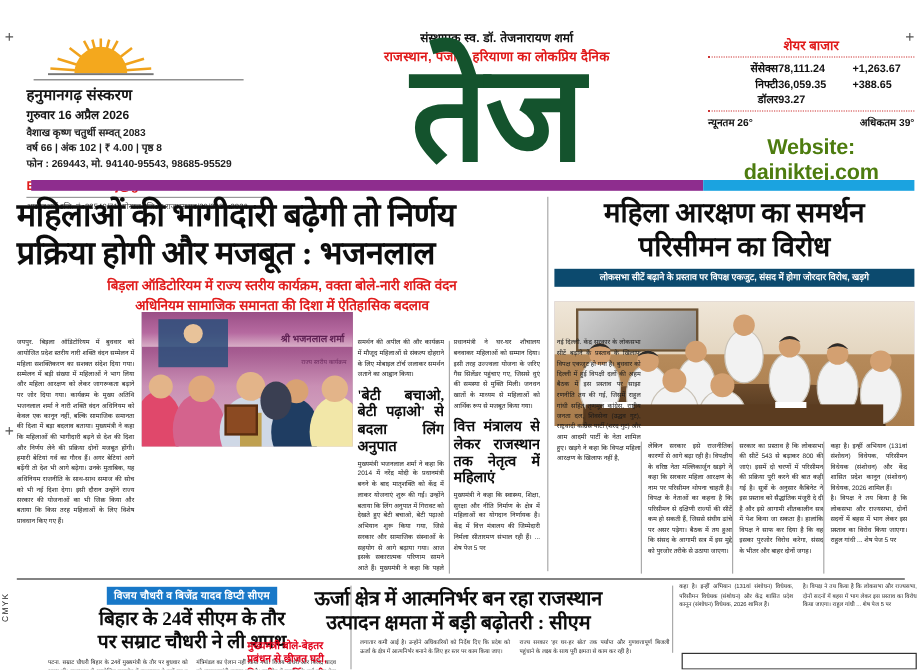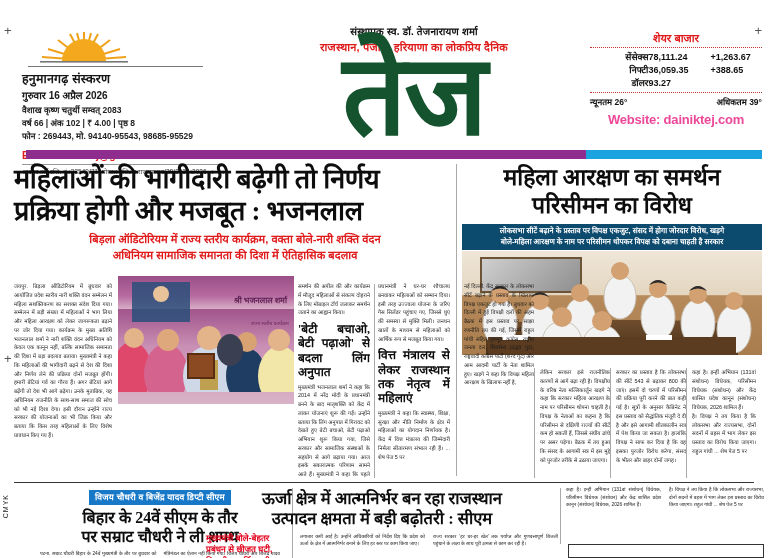--- a/index.html
+++ b/index.html
@@ -51,21 +51,21 @@
 
   .mh-right { position:absolute; right:6px; top:30px; width:172px; text-align:center; }
   .mr-title { font-size:11px; font-weight:bold; color:#e01b1b; }
   .mr-rule { border-top:1px dotted #c33; margin:2px 0 3px; }
   .mr-row { display:flex; font-size:9px; font-weight:bold; color:#111; line-height:1.45; }
   .mr-row .k { width:34%; text-align:right; }
   .mr-row .v { width:36%; text-align:left; }
   .mr-row .d { width:30%; text-align:left; }
   .mr-title2 { font-size:11px; font-weight:bold; color:#e01b1b; margin-top:7px; }
   .mr-temp { display:flex; justify-content:space-between; font-size:8.5px; font-weight:bold; color:#111; margin-top:2px; }
-  .mr-web { font-size:13px; font-weight:bold; color:#ec4899; margin-top:5px; letter-spacing:-.2px; }
+  .mr-web { font-size:18px; font-weight:bold; color:#4d7c0f; margin-top:5px; letter-spacing:-.2px; }
 
   
   .bar { position:absolute; top:150px; height:9px; }
   .bar-purple { left:26px; width:560px; background:#8e2d8e; }
   .bar-blue   { left:586px; width:176px; background:#1ba3e0; }
 
   
   .lead { position:absolute; top:164px; left:0; width:768px; }
   .lead-left { position:absolute; left:14px; top:0; width:442px; }
   .hl-main {
@@ -105,21 +105,21 @@
   .c7 { left:692px; width:64px;  height:110px; top:86px; }
 
   .subhead {
     font-family:"Liberation Serif", serif;
     font-size:12px; font-weight:bold; line-height:1.2;
     color:#0d0d0d; margin:5px 0 3px;
   }
 
   
   .photo { position:absolute; overflow:hidden; background:#c9bfc6; }
-  .photo-main { left:118px; top:276px; width:176px; height:128px; }
+  .photo-main { left:118px; top:260px; width:176px; height:112px; }
   .photo-right{ left:462px; top:251px; width:300px; height:104px; }
 
   .ph-sky   { position:absolute; inset:0; }
 
   .stage-band { position:absolute; left:0; right:0; top:0; height:26%;
                 background:linear-gradient(180deg,#9a4f86 0%,#b66aa0 60%,#d8aec6 100%); }
   .stage-txt  { position:absolute; right:4%; top:14%; font-size:8px; font-weight:bold;
                 color:#5d1f52; font-family:"Liberation Serif",serif; }
   .stage-txt2 { position:absolute; right:3%; top:34%; font-size:5px; color:#6b2a5e; }
 
@@ -255,21 +255,20 @@
       <div class="hl-main">प्रक्रिया होगी और मजबूत : भजनलाल</div>
       <div class="hl-sub">बिड़ला ऑडिटोरियम में राज्य स्तरीय कार्यक्रम, वक्ता बोले-नारी शक्ति वंदन</div>
       <div class="hl-sub" style="margin-top:0">अधिनियम सामाजिक समानता की दिशा में ऐतिहासिक बदलाव</div>
     </div>
 
     <div class="lead-right">
       <div class="hl-main-r">महिला आरक्षण का समर्थन</div>
       <div class="hl-main-r">परिसीमन का विरोध</div>
       <div class="redbar">
         <div>लोकसभा सीटें बढ़ाने के प्रस्ताव पर विपक्ष एकजुट, संसद में होगा जोरदार विरोध, खड़गे</div>
-        <div>बोले-महिला आरक्षण के नाम पर परिसीमन थोपकर विपक्ष को दबाना चाहती है सरकार</div>
       </div>
     </div>
   </div>
 
   <div class="divider-v"></div>
   <div class="vline vl3"></div>
   <div class="vline vl4"></div>
   <div class="vline vl5"></div>
   <div class="vline vl6"></div>
 

